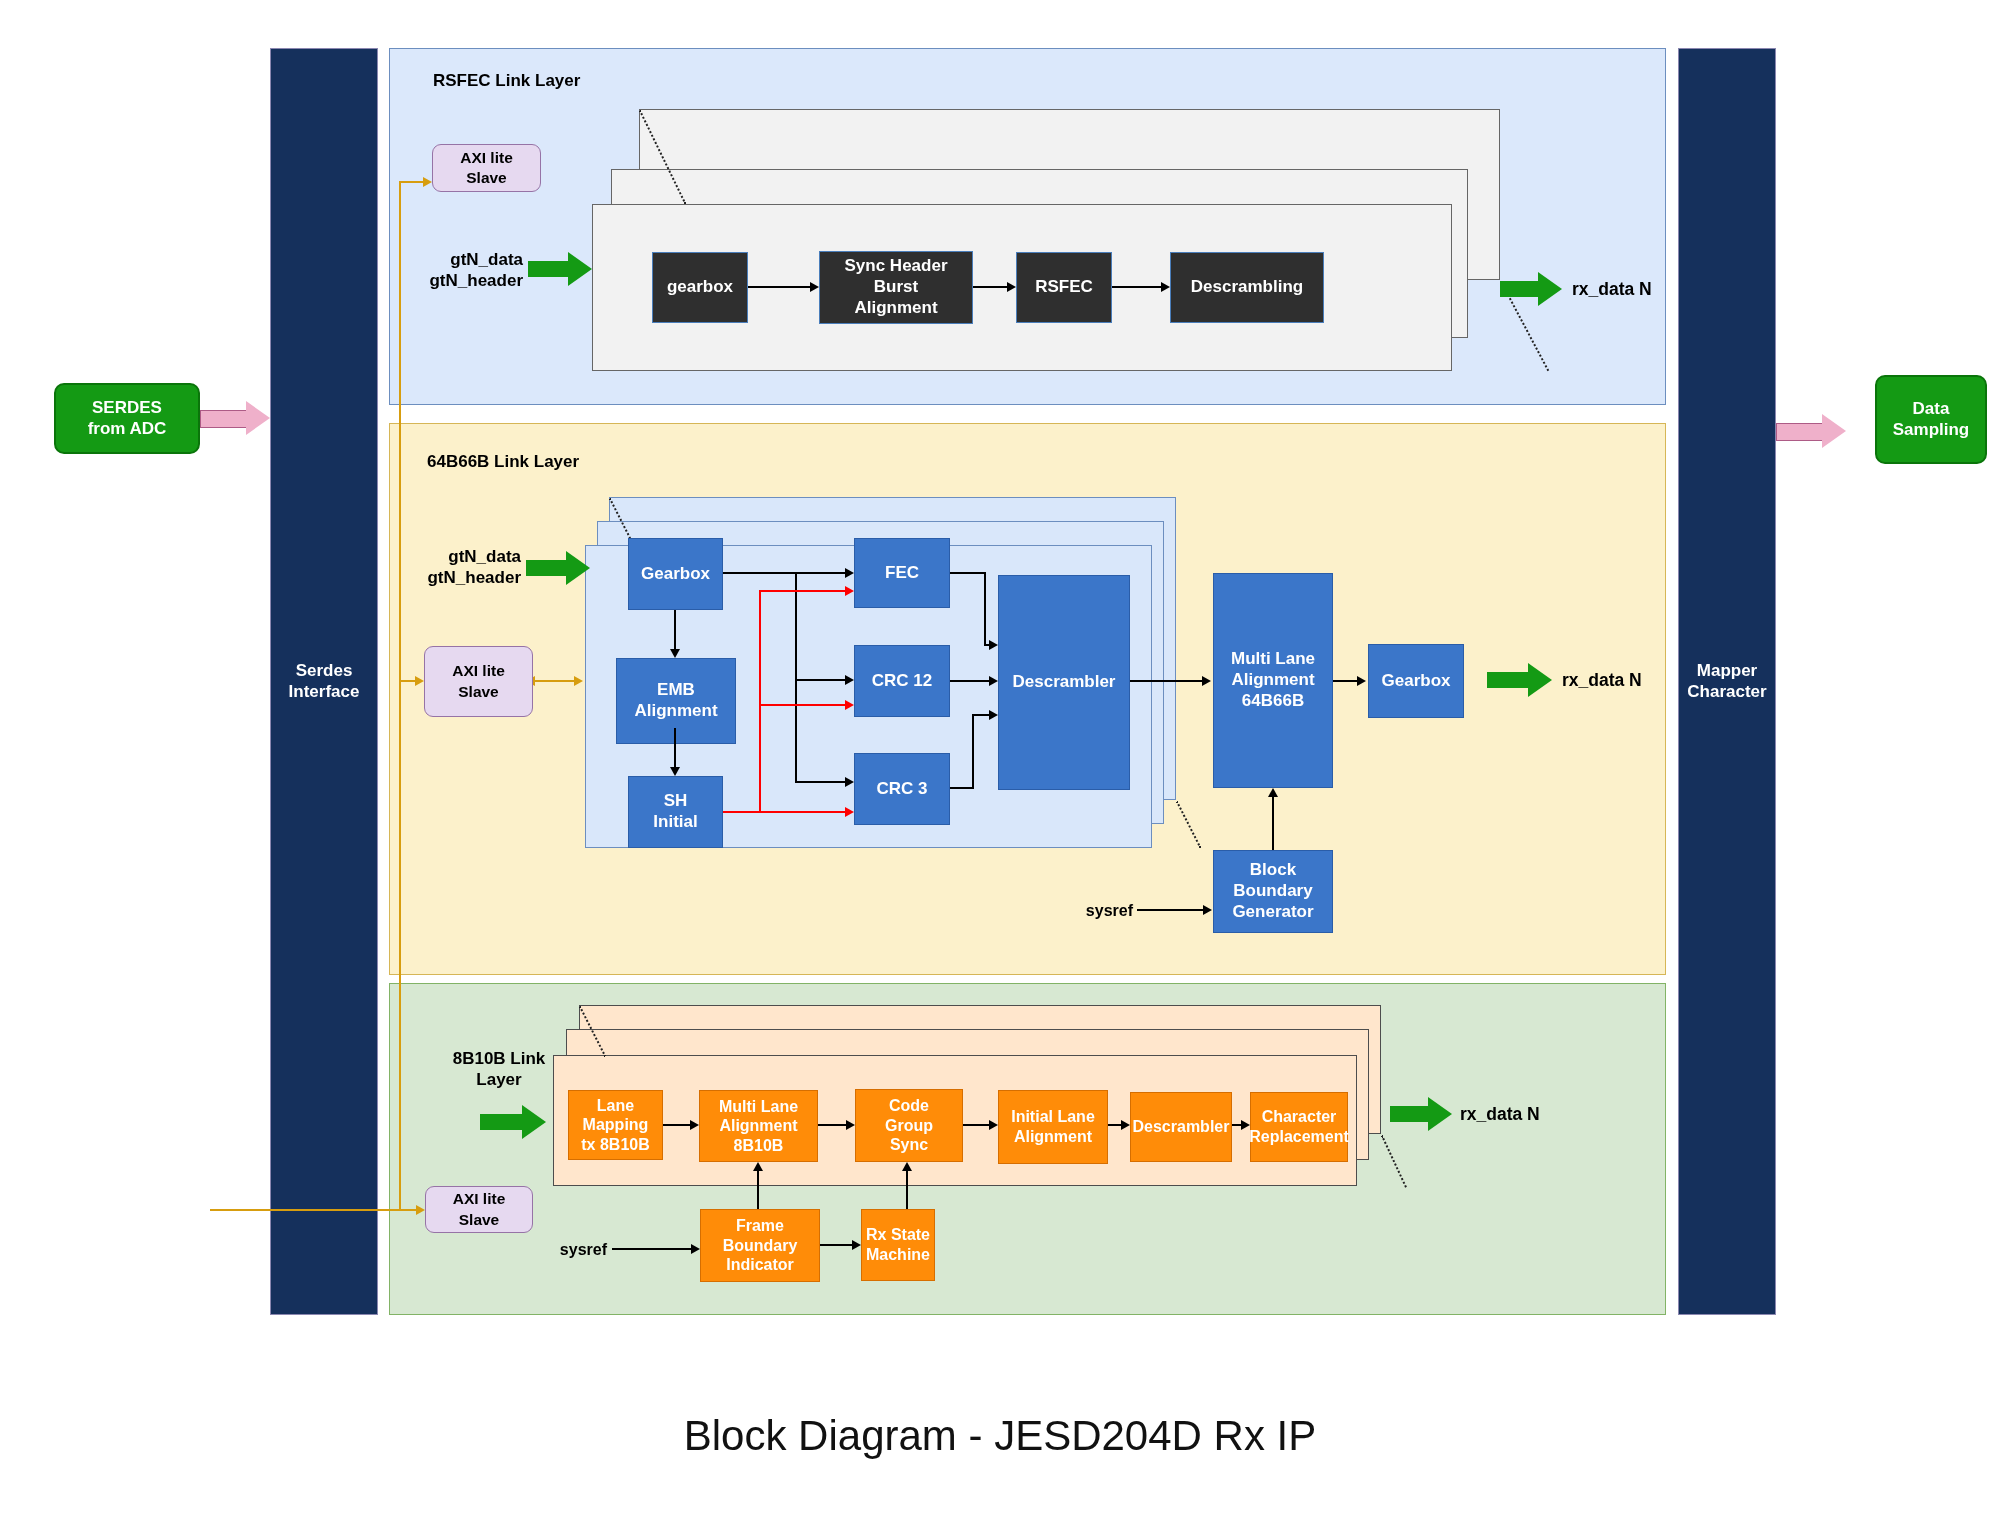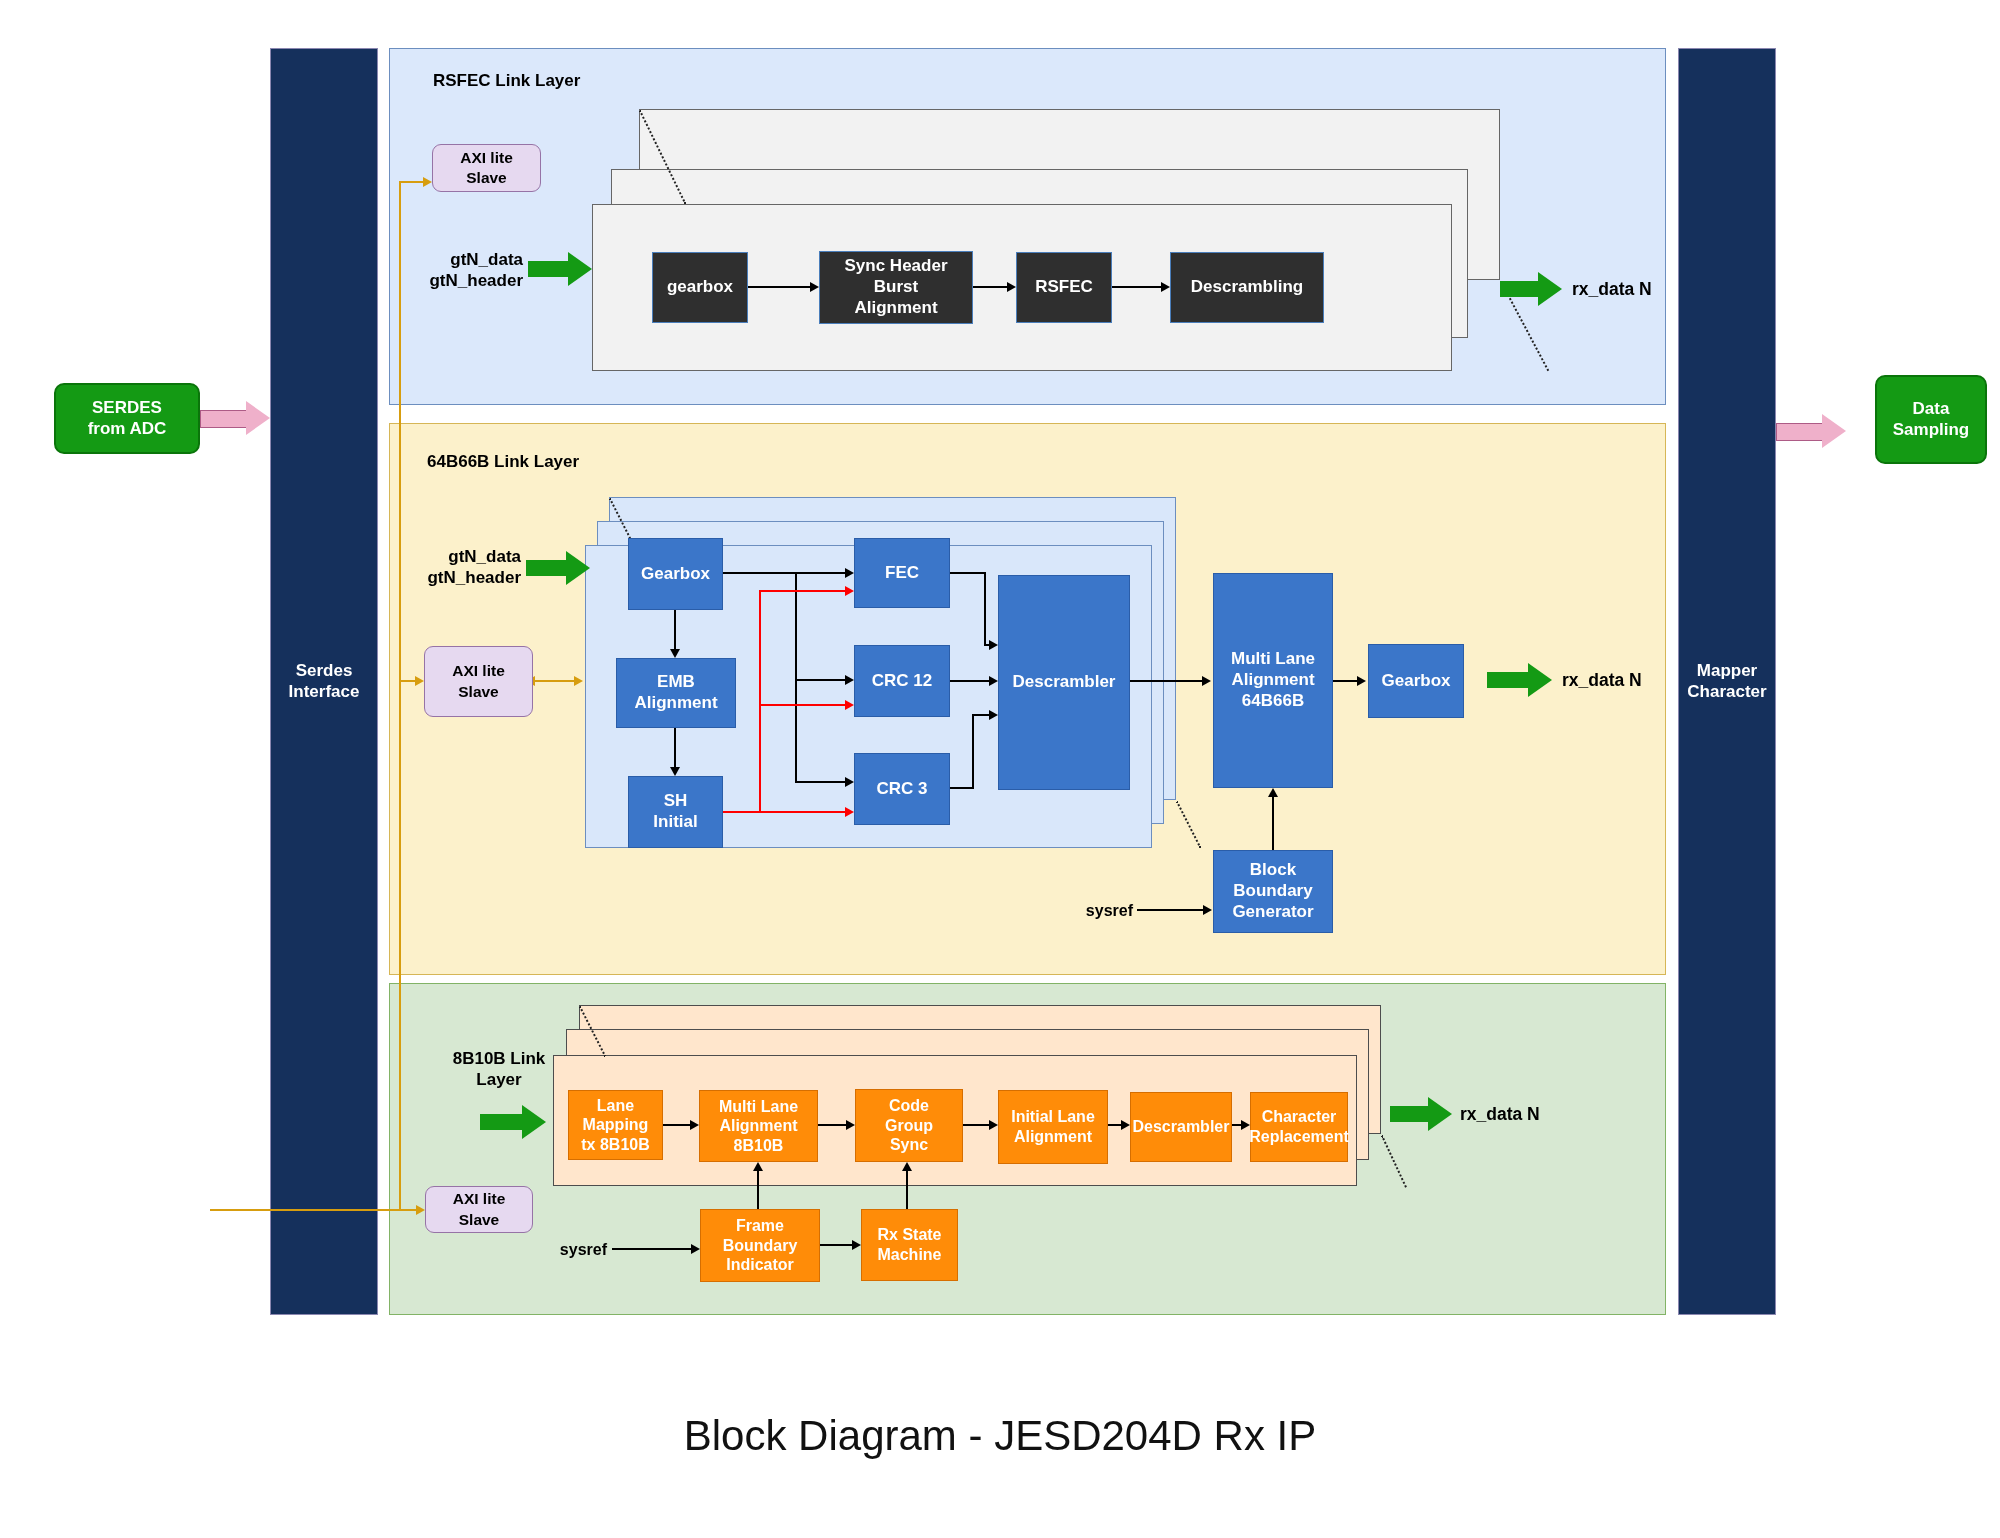--- a/index.html
+++ b/index.html
@@ -126,21 +126,21 @@
   <div class="lbl" style="left:427px;top:451px;">64B66B Link Layer</div>
   <div class="lbl" style="left:403px;top:546px;width:118px;text-align:right;">gtN_data
 gtN_header</div>
   <div class="ga-shaft" style="left:526px;top:560px;width:41px;"></div>
   <div class="ga-head" style="left:566px;top:551px;"></div>
   <div class="box axi" style="left:424px;top:646px;width:109px;height:71px;">AXI lite
 Slave</div>
 
   <div class="box blue" style="left:628px;top:538px;width:95px;height:72px;">Gearbox</div>
   <div class="box blue" style="left:854px;top:538px;width:96px;height:70px;">FEC</div>
-  <div class="box blue" style="left:616px;top:658px;width:120px;height:70px;">EMB
+  <div class="box blue" style="left:616px;top:658px;width:120px;height:86px;">EMB
 Alignment</div>
   <div class="box blue" style="left:854px;top:645px;width:96px;height:72px;">CRC 12</div>
   <div class="box blue" style="left:628px;top:776px;width:95px;height:72px;">SH
 Initial</div>
   <div class="box blue" style="left:854px;top:753px;width:96px;height:72px;">CRC 3</div>
   <div class="box blue" style="left:998px;top:575px;width:132px;height:215px;">Descrambler</div>
   <div class="box blue" style="left:1213px;top:573px;width:120px;height:215px;">Multi Lane
 Alignment
 64B66B</div>
   <div class="box blue" style="left:1368px;top:644px;width:96px;height:74px;">Gearbox</div>
@@ -208,21 +208,21 @@
 Group
 Sync</div>
   <div class="box orange" style="left:998px;top:1090px;width:110px;height:74px;">Initial Lane
 Alignment</div>
   <div class="box orange" style="left:1130px;top:1092px;width:102px;height:70px;">Descrambler</div>
   <div class="box orange" style="left:1250px;top:1092px;width:98px;height:70px;">Character
 Replacement</div>
   <div class="box orange" style="left:700px;top:1209px;width:120px;height:73px;">Frame
 Boundary
 Indicator</div>
-  <div class="box orange" style="left:861px;top:1209px;width:97px;height:72px;">Rx State
+  <div class="box orange" style="left:861px;top:1209px;width:74px;height:72px;">Rx State
 Machine</div>
 
   <div class="wire" style="left:663px;top:1124px;width:27px;height:2px;"></div>
   <div class="ah ah-r" style="left:690px;top:1120px;"></div>
   <div class="wire" style="left:818px;top:1124px;width:28px;height:2px;"></div>
   <div class="ah ah-r" style="left:846px;top:1120px;"></div>
   <div class="wire" style="left:963px;top:1124px;width:26px;height:2px;"></div>
   <div class="ah ah-r" style="left:989px;top:1120px;"></div>
   <div class="wire" style="left:1108px;top:1124px;width:13px;height:2px;"></div>
   <div class="ah ah-r" style="left:1121px;top:1120px;"></div>

